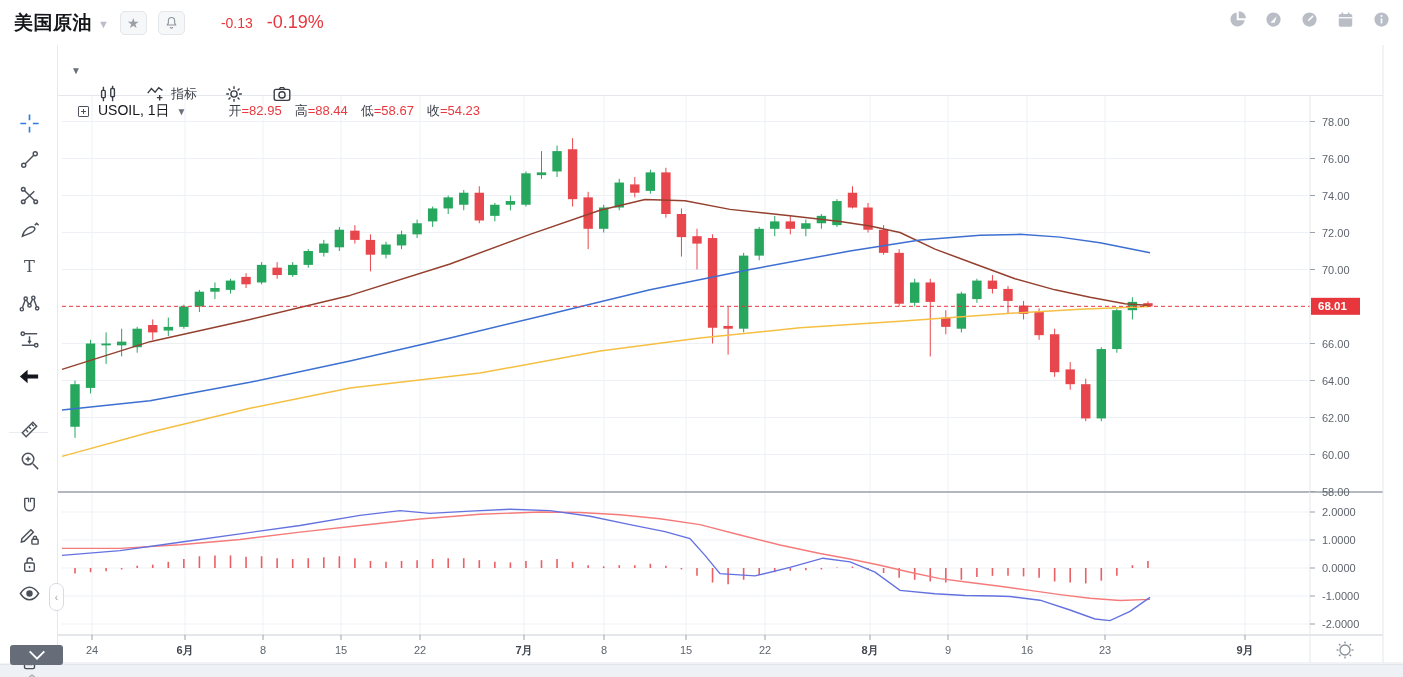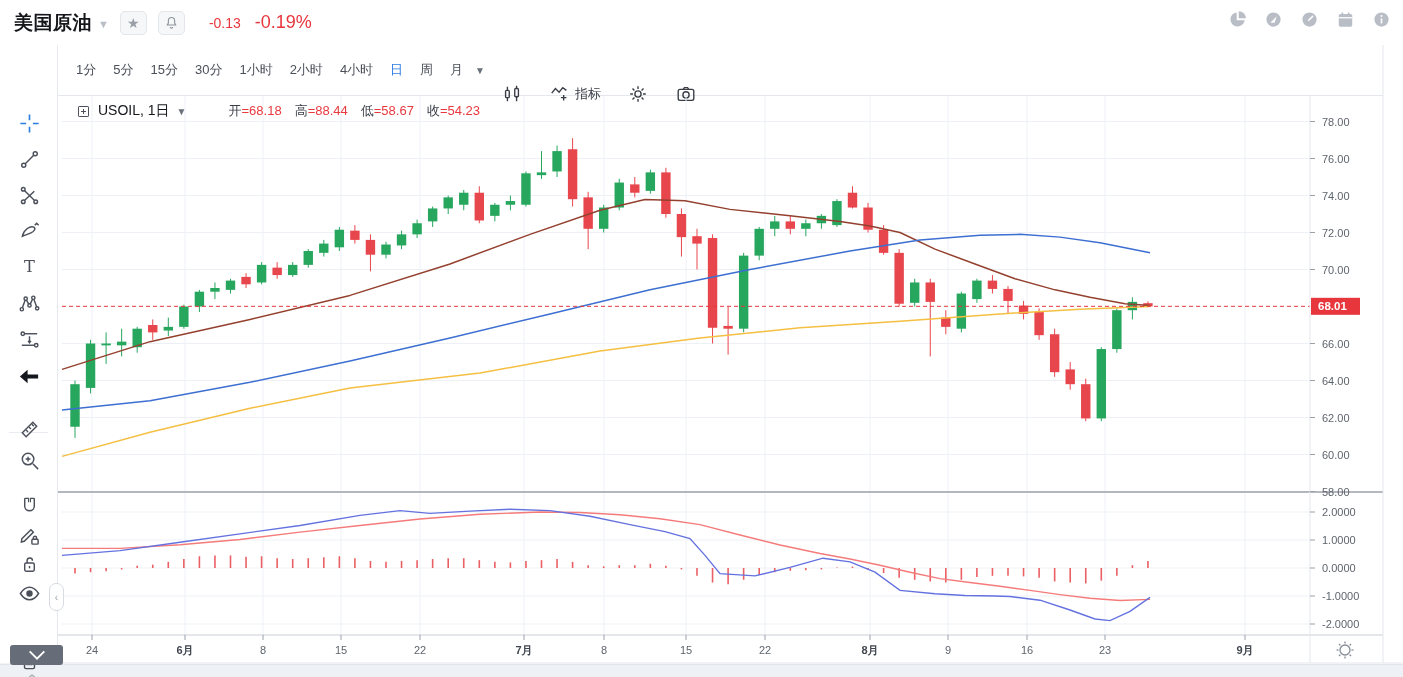--- a/index.html
+++ b/index.html
@@ -4,21 +4,21 @@
 <style>
   html,body{margin:0;padding:0;background:#fff;}
   .page{position:relative;width:1403px;height:677px;background:#fff;overflow:hidden;
         font-family:"Liberation Sans","DejaVu Sans",sans-serif;color:#1b1e24;}
   
   .hdr{position:absolute;left:0;top:0;width:100%;height:45px;background:#fff;display:flex;align-items:center;}
   .hdr-title{font-size:19px;font-weight:bold;color:#14161a;margin-left:14px;letter-spacing:.5px;}
   .hdr-caret{color:#b9bec7;font-size:11px;margin-left:6px;margin-top:3px;}
   .hdr-btn{width:27px;height:24px;border:1px solid #e3e6ea;background:#f6f7f9;border-radius:5px;
            display:flex;align-items:center;justify-content:center;margin-left:11px;color:#9aa0a8;font-size:14px;padding:0;}
-  .hdr-chg{color:#e8363d;font-size:14px;margin-left:24px;}
+  .hdr-chg{color:#e8363d;font-size:14px;margin-left:36px;}
   .hdr-pct{color:#e8363d;font-size:18px;margin-left:14px;}
   .hdr-icons{position:absolute;right:12px;top:10px;display:flex;gap:17px;}
   .hdr-icons span{display:inline-block;width:19px;height:19px;}
   
   .sidebar{position:absolute;left:0;top:45px;width:57px;height:618px;background:#fff;border-right:1px solid #e6e9ee;z-index:5;}
   .tool{position:absolute;left:13px;width:32px;height:30px;display:flex;align-items:center;justify-content:center;cursor:pointer;}
   .tool svg{width:23px;height:23px;}
   .side-div{position:absolute;left:9px;width:39px;height:1px;background:#e9ecf0;}
   .collapse-tab{position:absolute;left:49px;top:538px;width:13px;height:26px;background:#fff;border:1px solid #d8dce2;
                 border-radius:7px;display:flex;align-items:center;justify-content:center;color:#9aa0a8;font-size:10px;z-index:6;}
@@ -417,32 +417,20 @@
           </svg></span>
         <span><svg viewBox="0 0 24 24">
             <circle cx="12" cy="12" r="9" fill="#b8bdc6"></circle>
             <rect x="11" y="10.5" width="2" height="6.5" fill="#fff"></rect>
             <circle cx="12" cy="7.6" r="1.3" fill="#fff"></circle>
           </svg></span>
       </div>
   </div>
 
   <div class="tf-bar">
-    <span id="tf-list" style="display:flex;align-items:center;">
-        <button class="tf">1分</button>
-        <button class="tf">5分</button>
-        <button class="tf">15分</button>
-        <button class="tf">30分</button>
-        <button class="tf">1小时</button>
-        <button class="tf">2小时</button>
-        <button class="tf">4小时</button>
-        <button class="tf active">日</button>
-        <button class="tf">周</button>
-        <button class="tf">月</button>
-      </span>
     <span class="tf-caret">▼</span>
     <button class="tbtn">
       <svg viewBox="0 0 24 24" fill="none" stroke="#383d46" stroke-width="1.5">
         <path d="M7 4v4M7 16v4"></path>
           <rect x="5" y="8" width="4" height="8" rx="1"></rect>
         <path d="M17 3v3M17 15v5"></path>
           <rect x="15" y="6" width="4" height="9" rx="1"></rect>
       </svg>
     </button>
     <button class="tbtn">
@@ -470,21 +458,21 @@
   <div class="sym-row">
     <span class="sym-name">
       <svg width="15" height="15" viewBox="0 0 24 24" fill="none" stroke="#4a4f59" stroke-width="1.6">
         <rect x="4" y="4" width="16" height="16" rx="1"></rect>
           <path d="M12 8v8M8 12h8"></path>
       </svg>
       <span>USOIL, 1日</span>
       <span class="sym-caret">▼</span>
     </span>
     <span class="ohlc" id="ohlc-list">
-        <span><span class="lab">开</span><span class="val">=68.18</span></span>
+        <span><span class="lab">开</span><span class="val">=82.95</span></span>
         <span><span class="lab">高</span><span class="val">=88.44</span></span>
         <span><span class="lab">低</span><span class="val">=58.67</span></span>
         <span><span class="lab">收</span><span class="val">=54.23</span></span>
       </span>
   </div>
 
   <div class="sidebar" id="sidebar">
     <div class="side-div" style="top:387px"></div>
     <div class="collapse-tab">
         <span>‹</span>

